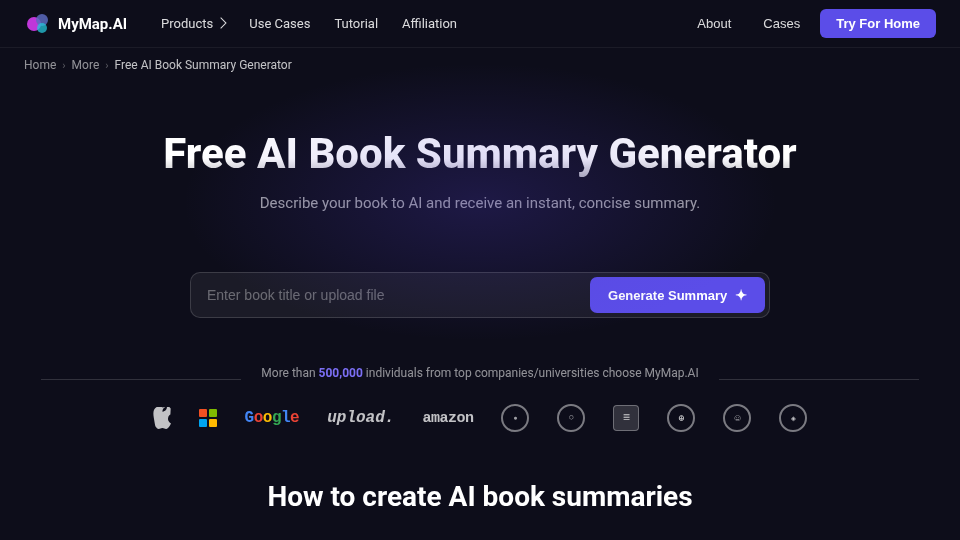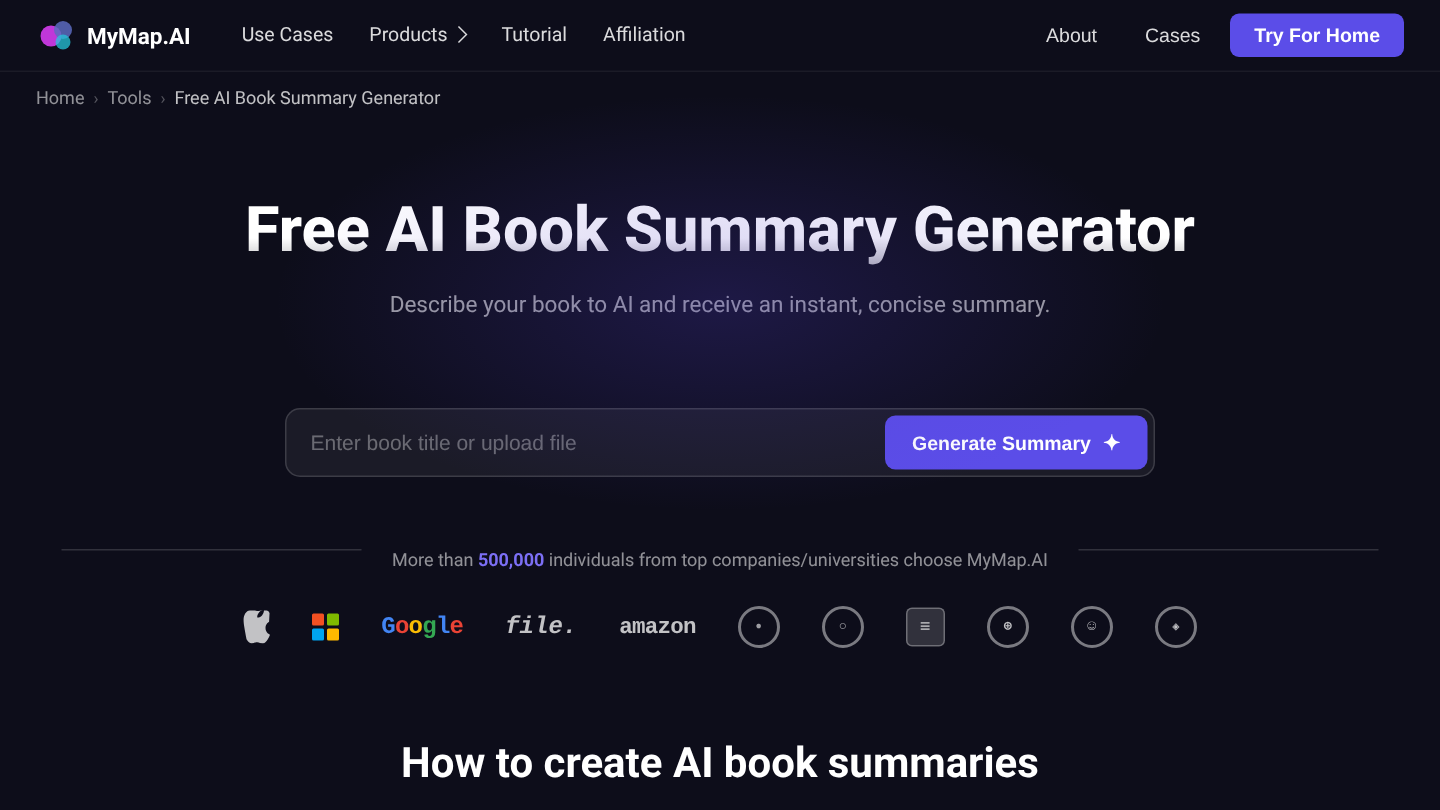--- a/index.html
+++ b/index.html
@@ -191,21 +191,21 @@
     }
 
     
     .social-proof {
       text-align: center;
       padding: 32px 24px 16px;
     }
 
     .social-proof-line {
       display: flex;
-      align-items: flex-start;
+      align-items: flex-end;
       justify-content: center;
       gap: 4px;
       margin-bottom: 24px;
     }
 
     .proof-divider {
       flex: 1;
       max-width: 200px;
       height: 1px;
       background: rgba(255,255,255,0.15);
@@ -302,21 +302,20 @@
     
     .how-to {
       text-align: center;
       padding: 32px 24px 16px;
     }
 
     .how-to-title {
       font-size: 28px;
       font-weight: 700;
       color: #fff;
-      margin-top: 12px;
     }
 
     
     .chevron {
       display: inline-block;
       width: 8px;
       height: 8px;
       border-right: 1.5px solid currentColor;
       border-bottom: 1.5px solid currentColor;
       transform: rotate(-45deg);
@@ -332,45 +331,45 @@
 
       <svg class="logo-icon" viewBox="0 0 28 28" fill="none" xmlns="http://www.w3.org/2000/svg">
         <circle cx="10" cy="14" r="7" fill="#e040fb" opacity="0.85"></circle>
         <circle cx="18" cy="10" r="6" fill="#5c6bc0" opacity="0.85"></circle>
         <circle cx="18" cy="18" r="5" fill="#26c6da" opacity="0.75"></circle>
       </svg>
       <span>MyMap.AI</span>
     </div>
     <div class="nav-links">
       <a class="nav-link">
-        <span>Use Cases</span>
+        <span>Products</span>
+        <span class="chevron"></span>
       </a>
       <a class="nav-link">
-        <span>Products</span>
-        <span class="chevron"></span>
+        <span>Use Cases</span>
       </a>
       <a class="nav-link">
         <span>Tutorial</span>
       </a>
       <a class="nav-link">
         <span>Affiliation</span>
       </a>
     </div>
   </div>
   <div class="nav-right">
     <button class="btn-about">About</button>
     <button class="btn-login">Cases</button>
     <button class="btn-try">Try For Home</button>
   </div>
 </nav>
 
 <div class="breadcrumb">
   <a>Home</a>
   <span class="sep">›</span>
-  <a>Tools</a>
+  <a>More</a>
   <span class="sep">›</span>
   <span class="current">Free AI Book Summary Generator</span>
 </div>
 
 <div class="hero">
   <h1 class="hero-title">Free AI Book Summary Generator</h1>
   <p class="hero-subtitle">Describe your book to AI and receive an instant, concise summary.</p>
 </div>
 
 <div class="search-container">
@@ -409,21 +408,21 @@
       </div>
     </div>
 
     <div class="logo-item">
       <span class="google-text">
         <span class="g-b">G</span><span class="g-r">o</span><span class="g-y">o</span><span class="g-b2">g</span><span class="g-l">l</span><span class="g-e">e</span>
       </span>
     </div>
 
     <div class="logo-item">
-      <span class="intel-text">file.</span>
+      <span class="intel-text">upload.</span>
     </div>
 
     <div class="logo-item">
       <span class="amazon-logo">amazon</span>
     </div>
 
     <div class="logo-item">
       <div class="logo-circle" style="border-color:rgba(255,255,255,0.45); color:rgba(255,255,255,0.6); font-size:7px;">●</div>
     </div>
     <div class="logo-item">

